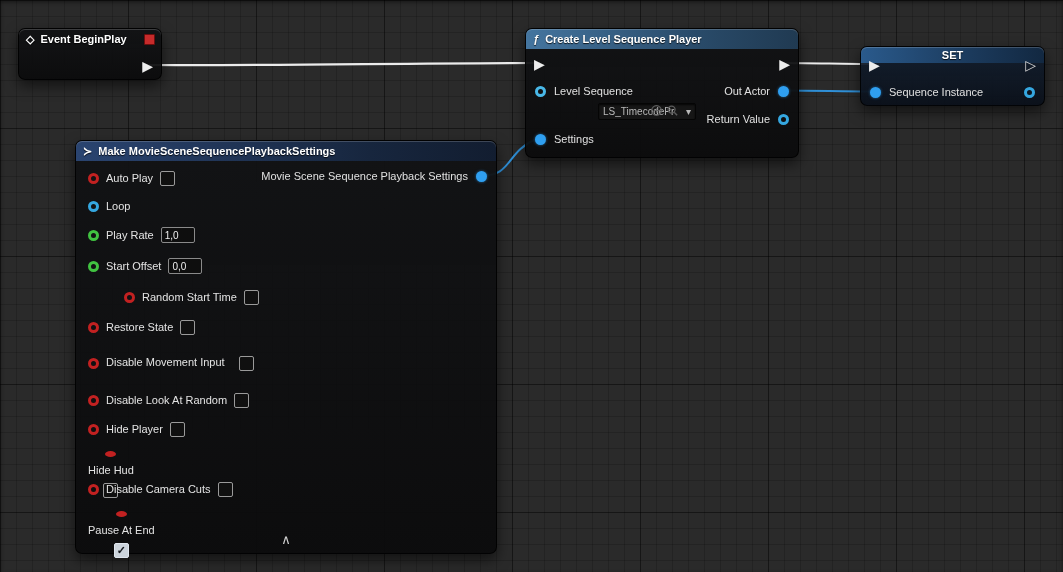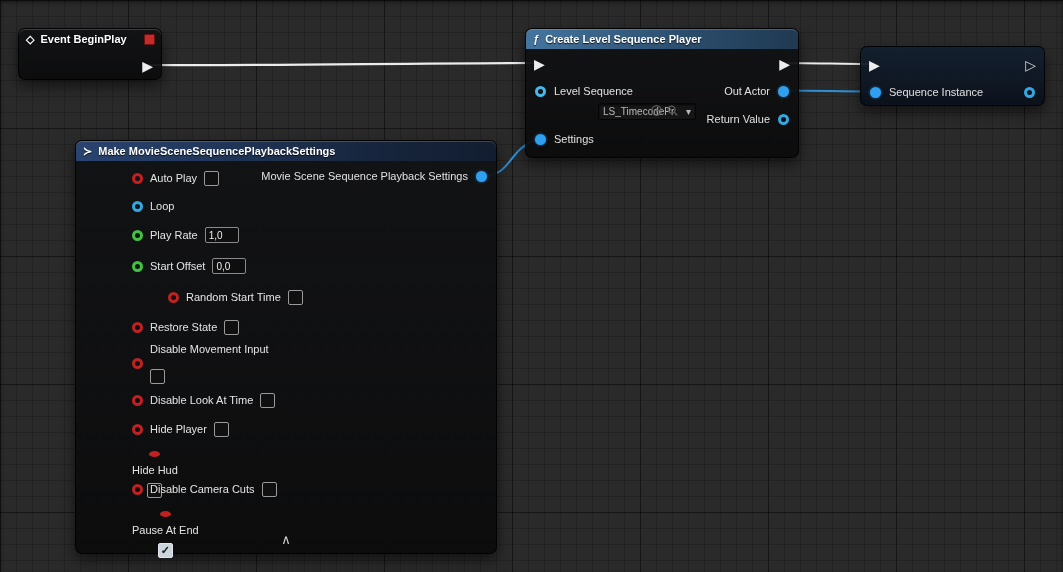--- a/index.html
+++ b/index.html
@@ -35,21 +35,21 @@
   .exec{position:absolute;font-size:14px;line-height:1;color:#ededed;cursor:crosshair;}
   .exec.hollow{color:#cfcfcf;}
   .p{position:absolute;width:11px;height:11px;border-radius:50%;box-sizing:border-box;cursor:crosshair;}
   .ring-red{border:3px solid #c22121;}
   .ring-green{border:3px solid #41c341;}
   .ring-blue{border:3px solid #35a7e0;}
   .ring-cyan{border:3px solid #49b8e8;}
   .fill-blue{background:#2f9ff0;box-shadow:0 0 3px rgba(47,159,240,.6);}
   .lbl{position:absolute;white-space:nowrap;color:#e0e0e0;}
   .lbl.right{text-align:right;}
-  .row{position:absolute;left:12px;display:flex;align-items:center;gap:7px;height:16px;white-space:nowrap;margin-left:44px;}
+  .row{position:absolute;left:12px;display:flex;align-items:center;gap:7px;height:16px;white-space:nowrap;}
   .row .p{position:static;}
   .cb{width:13px;height:13px;flex:none;background:#101010;border:1px solid #9a9a9a;border-radius:2px;
       display:inline-flex;align-items:center;justify-content:center;cursor:pointer;}
   .cb.on{background:#ccd4dc;border-color:#dfe6ee;color:#15191e;font-size:11px;font-weight:bold;}
   .cb.on::after{content:"✓";line-height:1;}
   .field{width:26px;height:14px;background:#0e0e0e;border:1px solid #8a8a8a;border-radius:2px;
       color:#efefef;font-size:10px;font-family:"Liberation Sans",sans-serif;padding:0 3px;}
   .dropdown{
     position:absolute;display:flex;align-items:center;justify-content:space-between;
     width:88px;height:15px;padding:0 4px;background:#161616;border:1px solid #050505;
@@ -109,20 +109,23 @@
     <span class="p fill-blue" style="left:9px;top:105px;"></span>
     <span class="lbl" style="left:28px;top:104px;">Settings</span>
 
     <span class="lbl right" style="right:28px;top:56px;">Out Actor</span>
     <span class="p fill-blue" style="right:9px;top:57px;"></span>
     <span class="lbl right" style="right:28px;top:84px;">Return Value</span>
     <span class="p ring-blue" style="right:9px;top:85px;"></span>
   </div>
 
   <div class="node" style="left:860px;top:46px;width:183px;height:58px;background:linear-gradient(rgba(20,32,48,.96),rgba(10,16,26,.95));">
+    <div class="hdr hdr-set">
+      <span>SET</span>
+    </div>
     <span class="exec" style="left:8px;top:11px;">▶</span>
     <span class="exec hollow" style="right:8px;top:11px;">▷</span>
     <span class="p fill-blue" style="left:9px;top:40px;"></span>
     <span class="lbl" style="left:28px;top:39px;">Sequence Instance</span>
     <span class="p ring-blue" style="right:9px;top:40px;"></span>
   </div>
 
   <div class="node" style="left:75px;top:140px;width:420px;height:412px;">
     <div class="hdr hdr-navy">
       <span class="ic">≻</span>
@@ -156,28 +159,28 @@
       <span>Random Start Time</span>
       <span class="cb"></span>
     </div>
     <div class="row" style="top:178px;">
       <span class="p ring-red"></span>
       <span>Restore State</span>
       <span class="cb"></span>
     </div>
     <div class="row" style="top:206px;height:32px;">
       <span class="p ring-red"></span>
-      <span style="display:flex;flex-direction:column;align-items:flex-start;gap:14px;justify-content:flex-end;">
+      <span style="display:flex;flex-direction:row;align-items:flex-start;gap:14px;justify-content:flex-end;">
         <span>Disable Movement Input</span>
         <span class="cb"></span>
       </span>
     </div>
     <div class="row" style="top:251px;">
       <span class="p ring-red"></span>
-      <span>Disable Look At Time</span>
+      <span>Disable Look At Random</span>
       <span class="cb"></span>
     </div>
     <div class="row" style="top:280px;">
       <span class="p ring-red"></span>
       <span>Hide Player</span>
       <span class="cb"></span>
     </div>
     <div class="row" style="top:310px;flex-direction:column;">
       <span class="p ring-red"></span>
       <span>Hide Hud</span>

